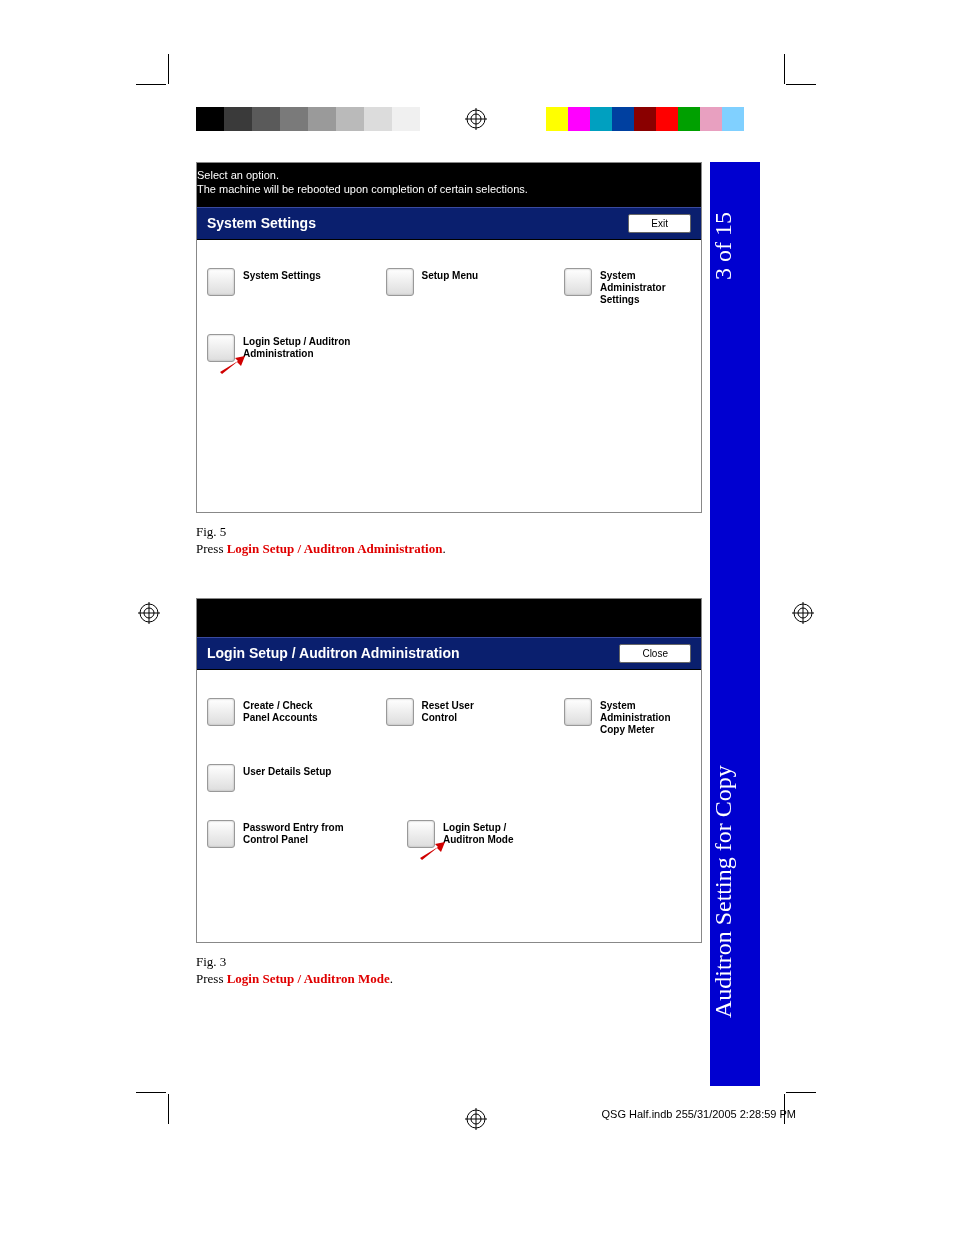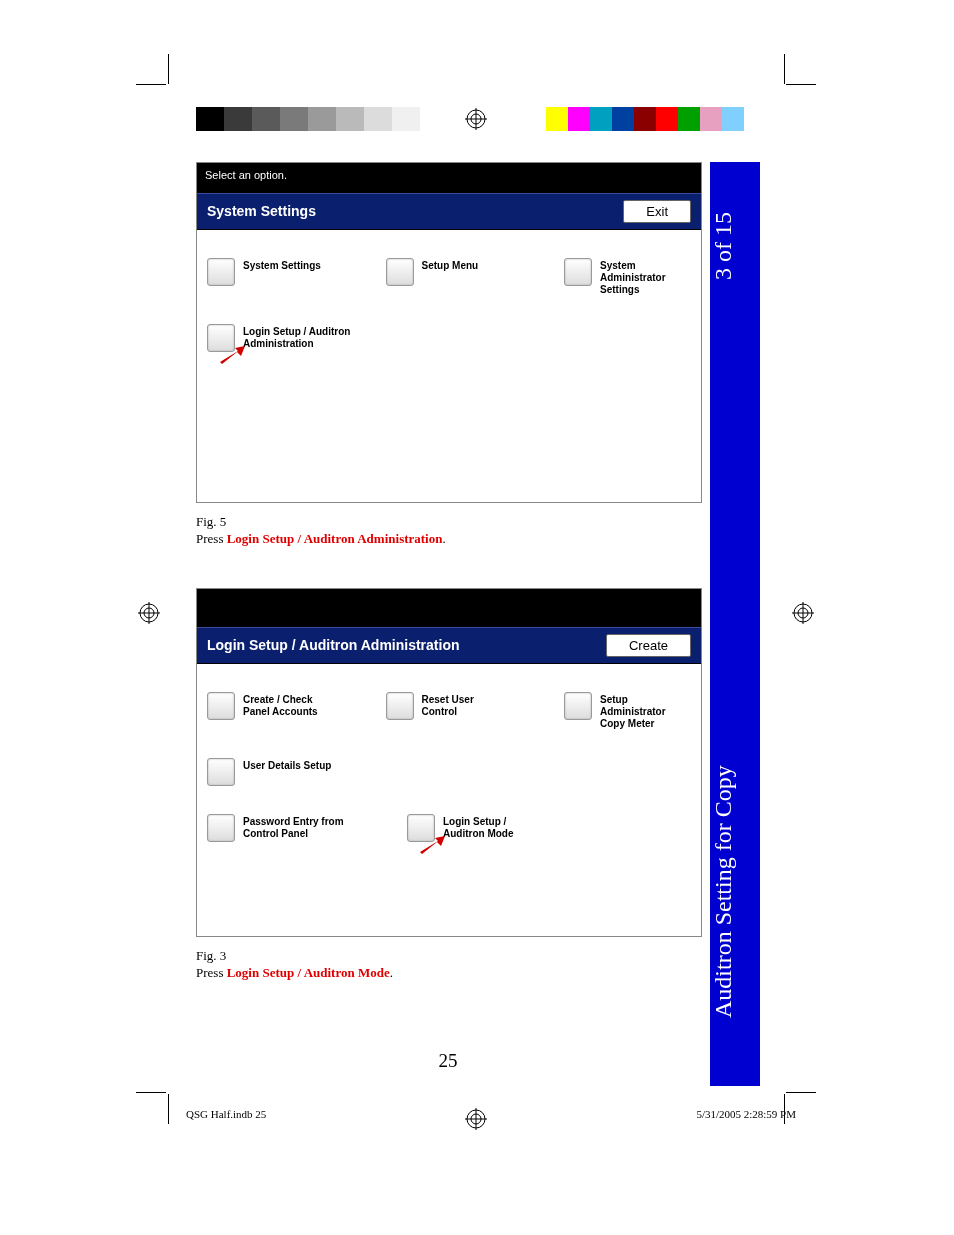--- a/index.html
+++ b/index.html
@@ -11,44 +11,44 @@
   
   .calbar{position:absolute;top:107px;height:24px;display:flex}
   .calbar span{display:block;height:24px}
   
   .reg{position:absolute;width:22px;height:22px}
   .reg svg{width:22px;height:22px;display:block}
   
   .content{position:absolute;left:196px;top:162px;width:504px}
   
   .panel{width:504px;border:1px solid #888;margin-bottom:10px}
-  .panel .blackbar{background:#000;color:#fff;font-family:Arial,Helvetica,sans-serif;font-size:11px;padding:6px 8px 10px 8px;line-height:1.25}
+  .panel .blackbar{background:#000;color:#fff;font-family:Arial,Helvetica,sans-serif;font-size:11px;padding:6px 8px 10px 0;line-height:1.25}
   .panel .bluebar{background:#0a1f6e;color:#fff;font-family:Arial,Helvetica,sans-serif;font-weight:bold;font-size:14px;padding:6px 10px;display:flex;justify-content:space-between;align-items:center;border-top:1px solid #3a4aa0;border-bottom:1px solid #000}
-  .panel .bluebar .btn{background:#fff;color:#000;font-size:13px;font-weight:normal;padding:3px 22px;border:1px solid #666;border-radius:2px}
+  .panel .bluebar .btn{background:#fff;color:#000;font-size:10px;font-weight:normal;padding:3px 22px;border:1px solid #666;border-radius:2px}
   .panel .body{background:#fff;min-height:220px;padding:28px 10px 14px 10px}
   .row{display:flex;gap:60px;margin-bottom:28px}
   .opt{display:flex;align-items:flex-start;font-family:Arial,Helvetica,sans-serif;font-size:10px;font-weight:bold;line-height:1.2;width:140px;position:relative}
   .opt .box{flex:0 0 26px;width:26px;height:26px;border:1px solid #999;border-radius:3px;background:linear-gradient(#fff,#ddd);box-shadow:inset 0 0 2px #aaa;margin-right:8px}
   .opt .lbl{padding-top:2px}
   .arrow{position:absolute;width:26px;height:20px;pointer-events:none}
   .arrow svg{width:26px;height:20px;display:block}
   
   .cap{font-size:13px;line-height:1.35;margin:6px 0 40px 0}
   .cap .fig{display:inline}
   .cap .press{display:inline}
   .cap .red{color:#e00000;font-weight:bold}
   
   .pagenum{position:absolute;left:196px;width:504px;top:1050px;text-align:center;font-size:19px}
   
   .tab{position:absolute;left:710px;top:162px;width:50px;height:924px;background:#0000d0;color:#fff;font-size:24px}
   .tab .t{position:absolute;left:0;width:50px;text-align:center;writing-mode:vertical-rl;transform:rotate(180deg)}
   .tab .pc{top:24px;height:120px}
   .tab .sec{bottom:24px;height:340px}
   
-  .footer{position:absolute;top:1108px;left:186px;width:610px;font-family:Liberation Serif, serif;font-size:11px;color:#000;display:flex;justify-content:space-between}
+  .footer{position:absolute;top:1108px;left:186px;width:610px;font-family:Liberation Sans, sans-serif;font-size:11px;color:#000;display:flex;justify-content:flex-end}
 </style>
 </head>
 <body>
 
 <div class="page">
 
   <div class="crop h" style="left:136px;top:84px;width:30px"></div>
   <div class="crop v" style="left:168px;top:54px;height:30px"></div>
   <div class="crop h" style="left:786px;top:84px;width:30px"></div>
   <div class="crop v" style="left:784px;top:54px;height:30px"></div>
@@ -115,20 +115,21 @@
   <div class="tab">
     <div class="t pc">3 of 15</div>
     <div class="t sec">Auditron Setting for Copy</div>
   </div>
 
   <div class="content">
 
     <div class="panel">
       <div class="blackbar">
         <div>Select an option.</div>
+        <div>The machine will be rebooted upon completion of certain selections.</div>
       </div>
       <div class="bluebar">
         <span>System Settings</span>
         <span class="btn">Exit</span>
       </div>
       <div class="body" style="min-height:230px">
         <div class="row">
           <div class="opt">
             <span class="box"></span>
             <span class="lbl">System Settings</span>
@@ -158,35 +159,35 @@
 
     <div class="cap">
       <span class="fig">Fig. 5</span><br>
       <span class="press">Press </span><span class="red">Login Setup / Auditron Administration</span><span>.</span>
     </div>
 
     <div class="panel">
       <div class="blackbar" style="height:22px"></div>
       <div class="bluebar">
         <span>Login Setup / Auditron Administration</span>
-        <span class="btn">Create</span>
+        <span class="btn">Close</span>
       </div>
       <div class="body" style="min-height:230px">
         <div class="row">
           <div class="opt">
             <span class="box"></span>
             <span class="lbl">Create / Check Panel Accounts</span>
           </div>
           <div class="opt">
             <span class="box"></span>
             <span class="lbl">Reset User Control</span>
           </div>
           <div class="opt" style="width:150px">
             <span class="box"></span>
-            <span class="lbl">Setup Administrator Copy Meter</span>
+            <span class="lbl">System Administration Copy Meter</span>
           </div>
         </div>
         <div class="row">
           <div class="opt">
             <span class="box"></span>
             <span class="lbl">User Details Setup</span>
           </div>
         </div>
         <div class="row" style="margin-top:18px">
           <div class="opt">
@@ -206,20 +207,19 @@
       </div>
     </div>
 
     <div class="cap">
       <span class="fig">Fig. 3</span><br>
       <span class="press">Press </span><span class="red">Login Setup / Auditron Mode</span><span>.</span>
     </div>
 
   </div>
 
-  <div class="pagenum">25</div>
 
   <div class="footer">
     <span>QSG Half.indb   25</span>
     <span>5/31/2005   2:28:59 PM</span>
   </div>
 
 </div>
 
 </body></html>

